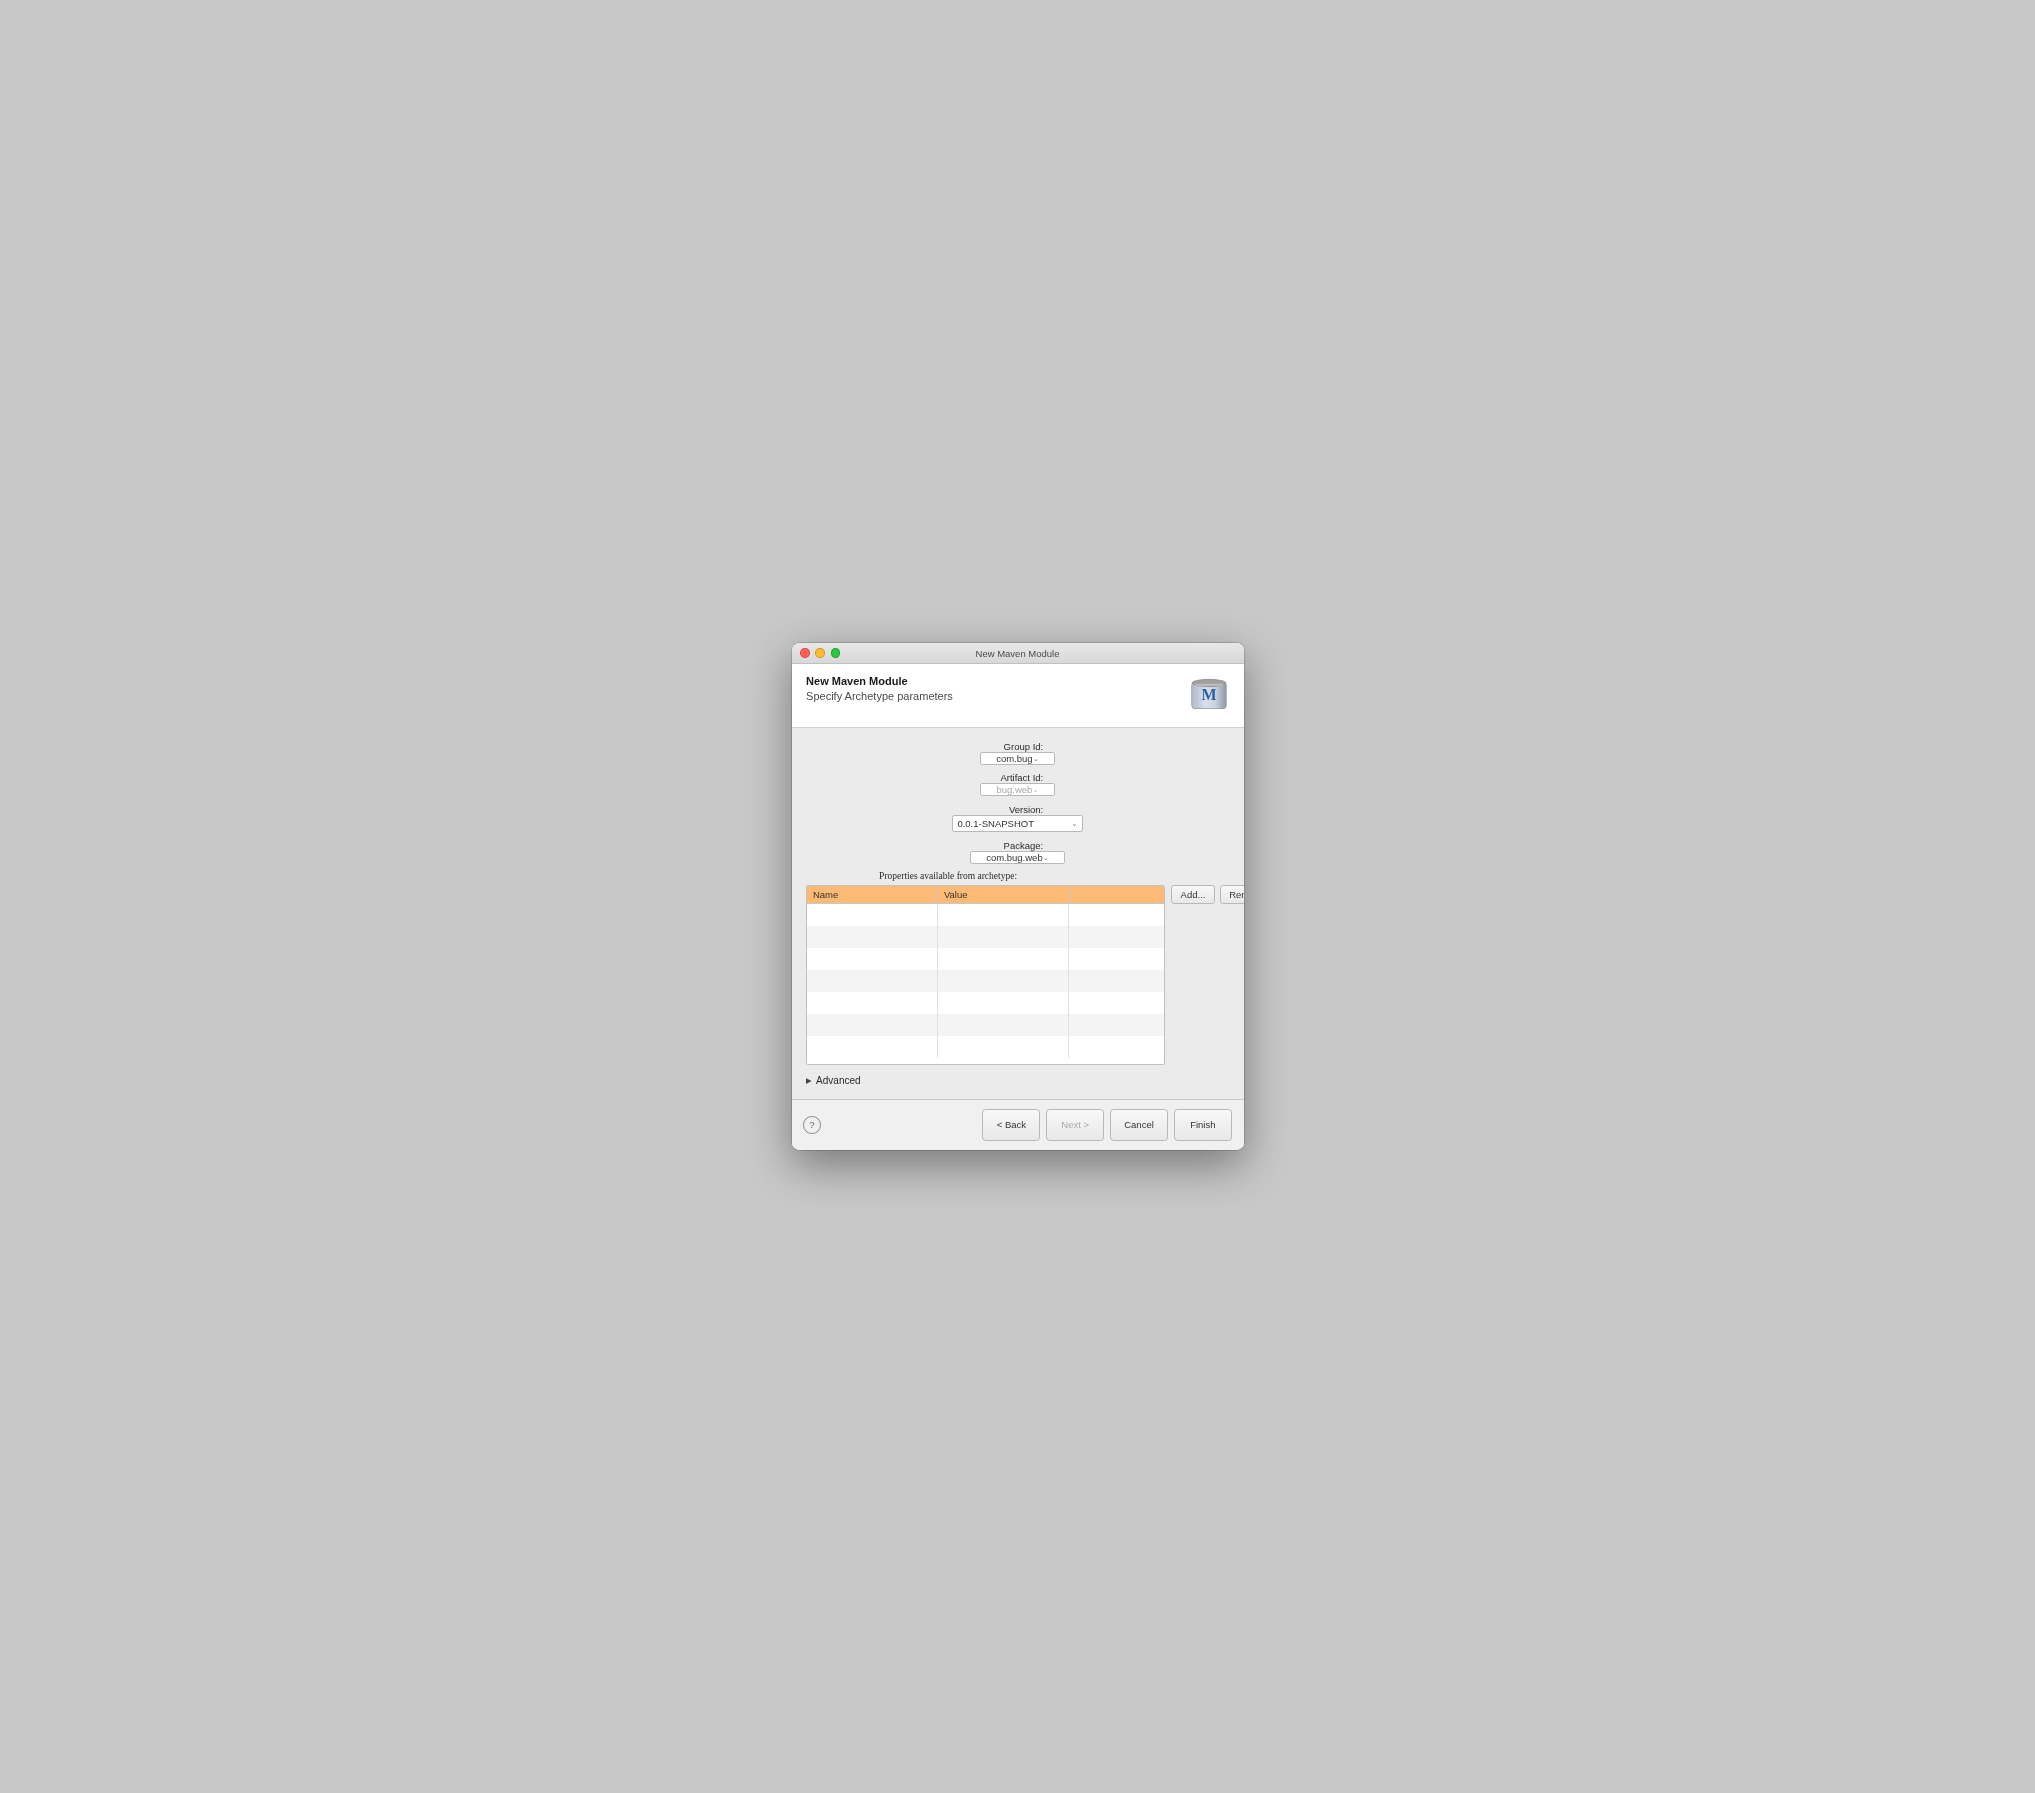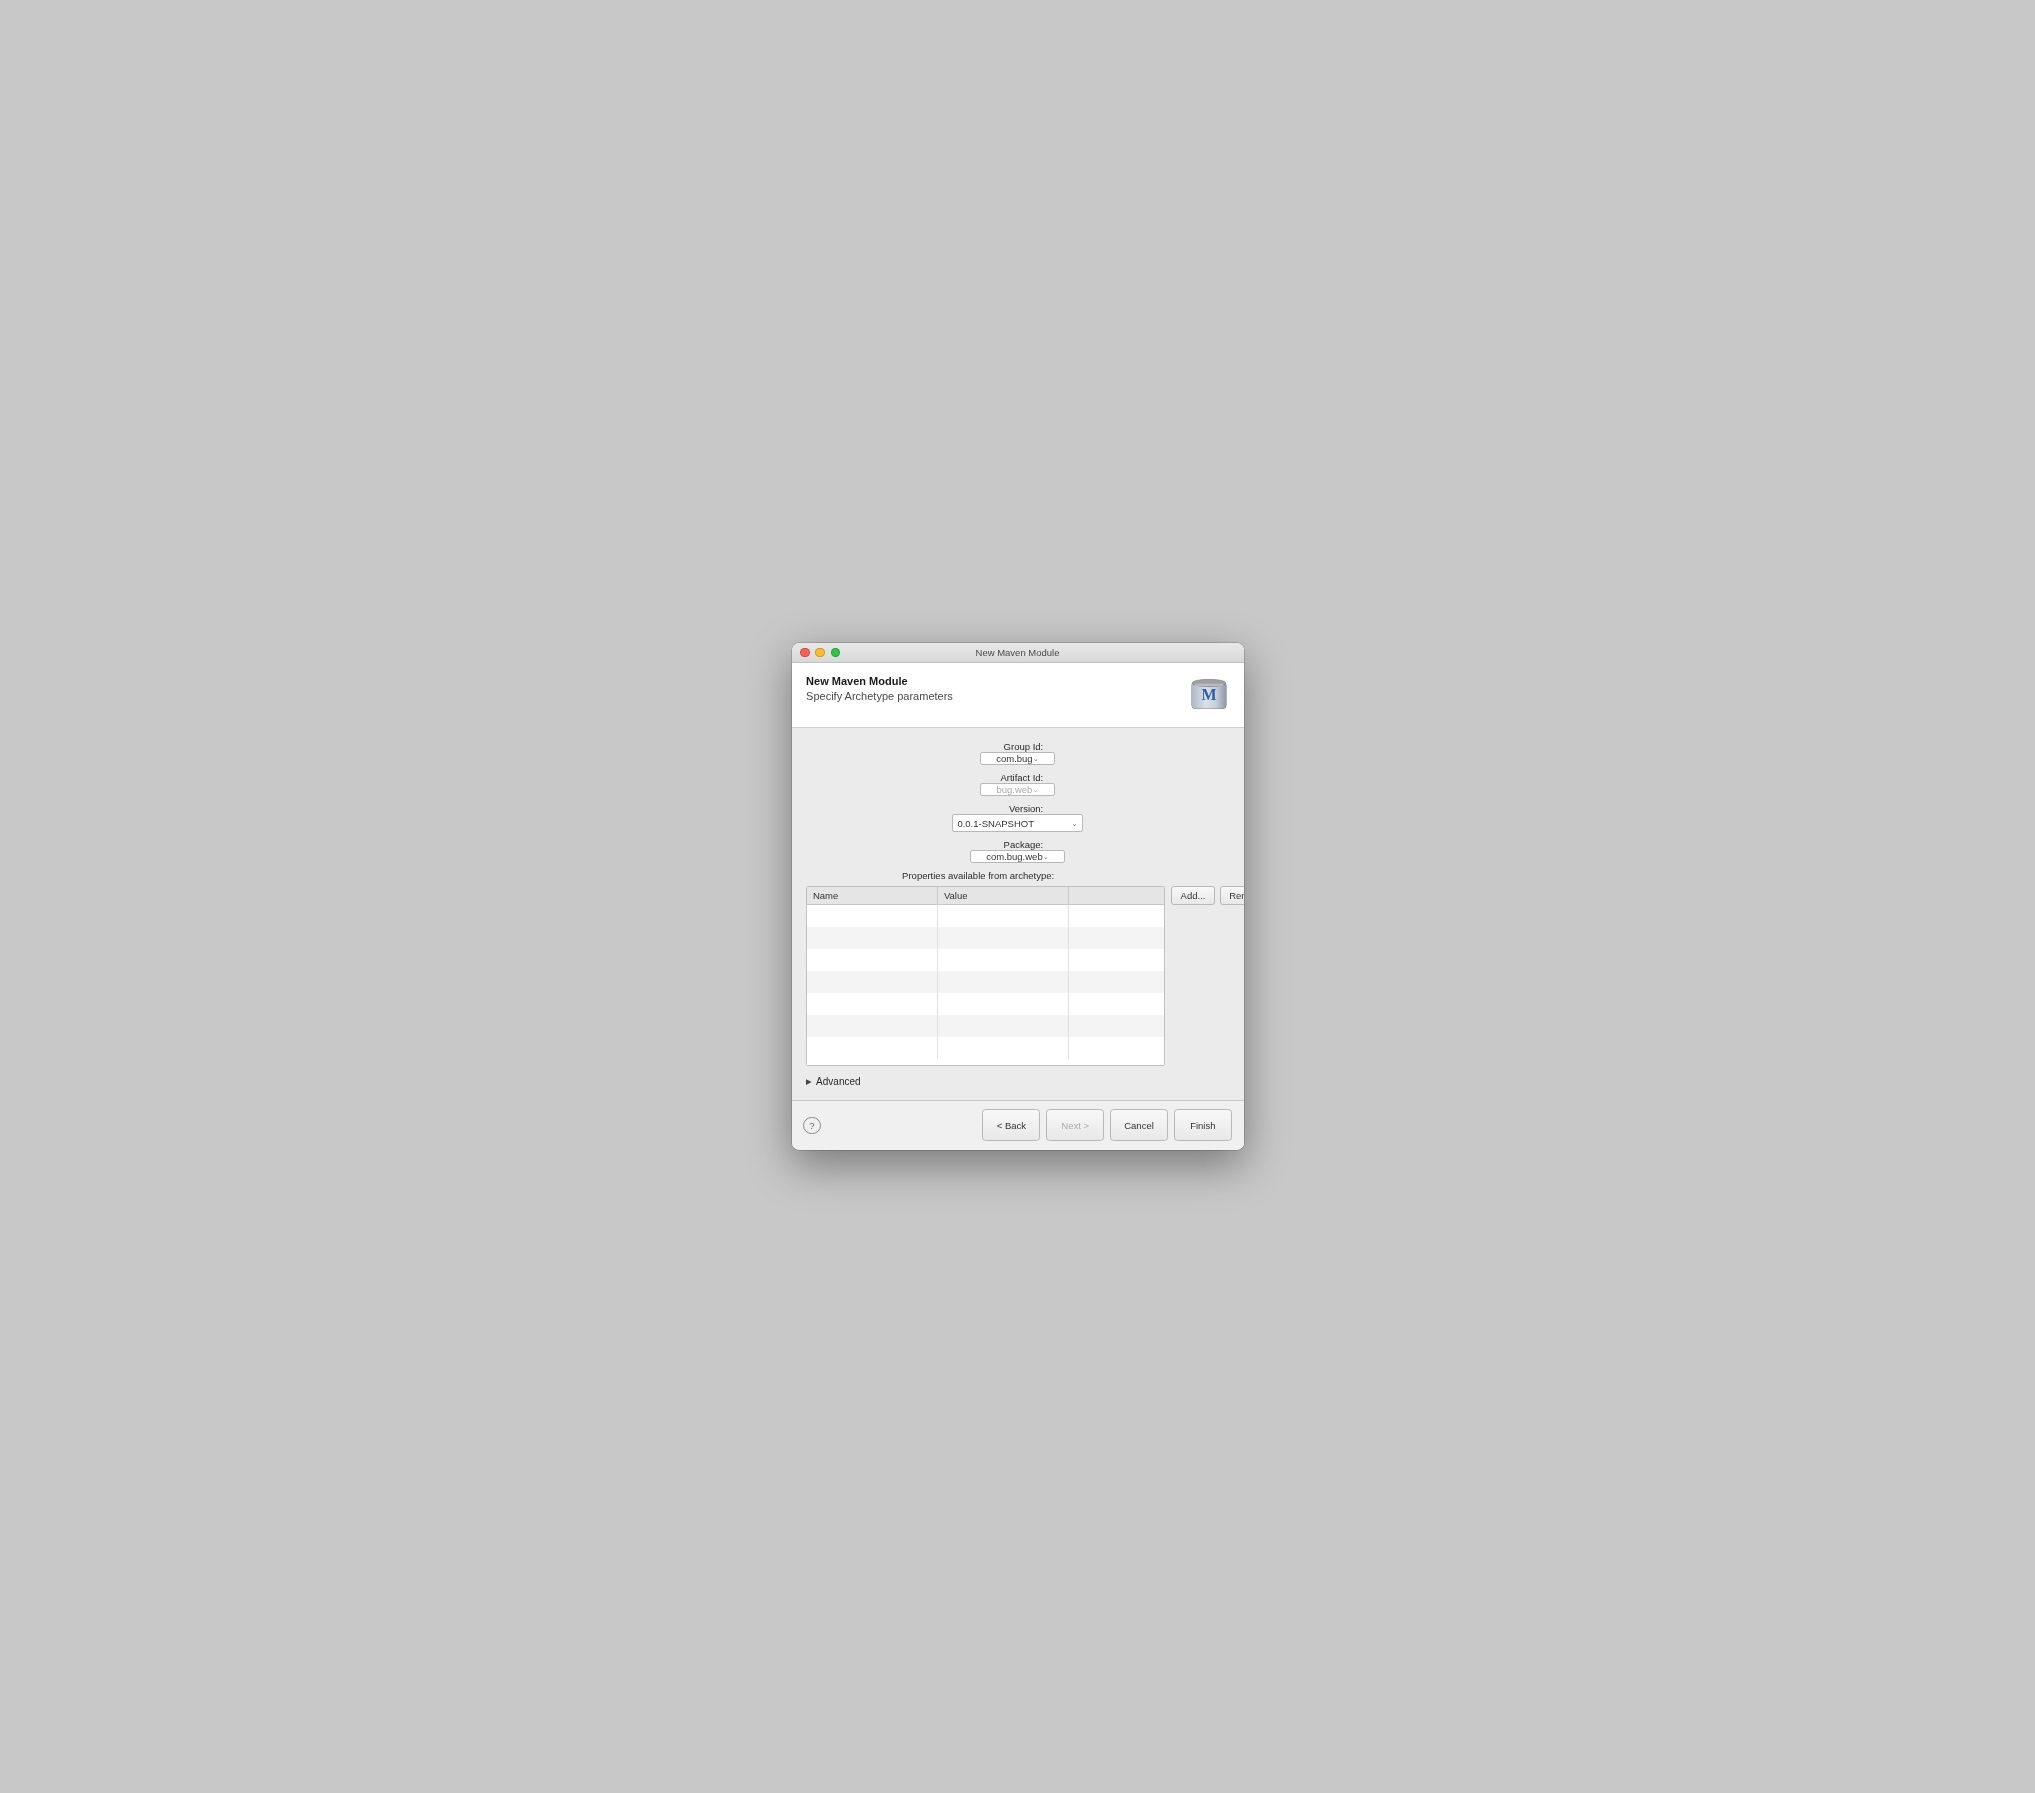--- a/index.html
+++ b/index.html
@@ -141,43 +141,44 @@
       font-size: 9.5px;
       color: #333;
       display: flex;
       align-items: center;
       justify-content: space-between;
       cursor: pointer;
       gap: 26px;
     }
 
     .properties-label {
-      margin-left: 96px;
+      margin-left: 73px;
       margin-bottom: 4.4px;
       font-size: 9.5px;
       color: #2a2a2a;
+      font-family: Liberation Serif, serif;
     }
 
     .properties-area {
       display: flex;
       gap: 5.8px;
       margin-left: 0;
     }
 
     .properties-table {
       flex: 1;
       border: 0.7px solid #c0c0c0;
       background: white;
       border-radius: 1.5px;
       overflow: hidden;
     }
 
     .table-header {
       display: flex;
-      background: #e5e5e5;
+      background: #fdba74;
       border-bottom: 0.7px solid #c8c8c8;
     }
 
     .table-header-cell {
       padding: 2.9px 5.8px;
       font-size: 9.5px;
       color: #333;
       font-weight: normal;
     }
 

